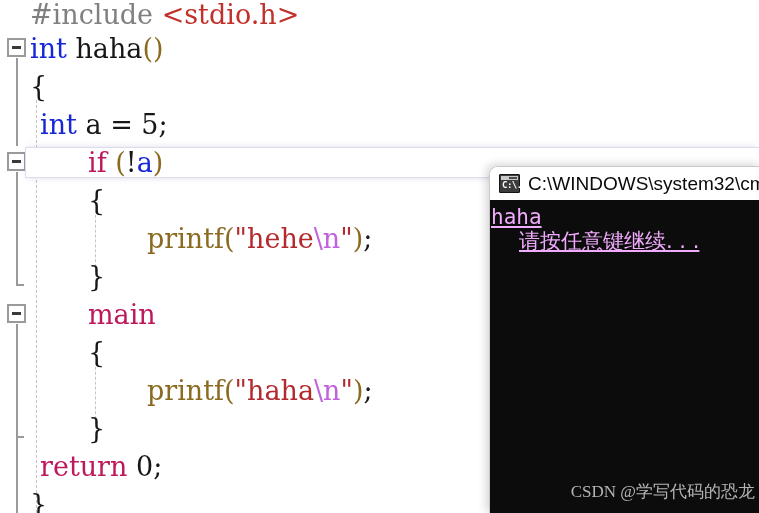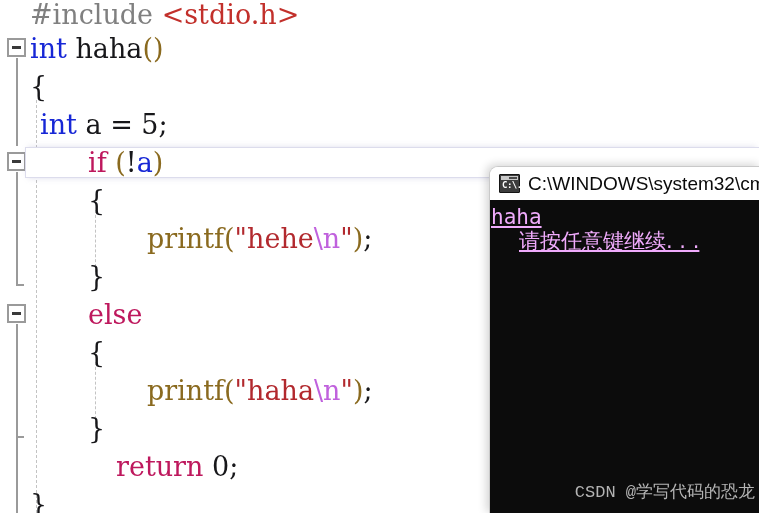--- a/index.html
+++ b/index.html
@@ -198,21 +198,21 @@
   }
   #console-output .cn-line {
     font-family: "DejaVu Sans", sans-serif;
     letter-spacing: 0px;
     margin-left: 28px;
   }
   #watermark {
     position: absolute;
     right: 6px;
     bottom: 12px;
-    font-family: Liberation Mono, monospace;
+    font-family: Liberation Serif, serif;
     font-size: 17px;
     color: #b4b4b4;
     white-space: nowrap;
   }
 </style>
 </head>
 <body>
 
 <div id="screen">
 
@@ -240,25 +240,25 @@
 
     <div id="code-lines">
         <div class="code-line" style="top: -4px; padding-left: 30px;"><span class="tok-pre">#include </span><span class="tok-inc">&lt;stdio.h&gt;</span></div>
         <div class="code-line" style="top: 30px; padding-left: 30px;"><span class="tok-kw">int</span><span class="tok-plain"> haha</span><span class="tok-paren">()</span></div>
         <div class="code-line" style="top: 68px; padding-left: 30px;"><span class="tok-brace">{</span></div>
         <div class="code-line" style="top: 106px; padding-left: 40px;"><span class="tok-kw">int</span><span class="tok-plain"> a = </span><span class="tok-plain">5;</span></div>
         <div class="code-line" style="top: 144px; padding-left: 88px;"><span class="tok-ctrl">if</span><span class="tok-plain"> </span><span class="tok-paren">(</span><span class="tok-plain">!</span><span class="tok-kw">a</span><span class="tok-paren">)</span></div>
         <div class="code-line" style="top: 182px; padding-left: 88px;"><span class="tok-brace">{</span></div>
         <div class="code-line" style="top: 220px; padding-left: 147px;"><span class="tok-fn">printf</span><span class="tok-paren">(</span><span class="tok-str">"hehe</span><span class="tok-esc">\n</span><span class="tok-str">"</span><span class="tok-paren">)</span><span class="tok-plain">;</span></div>
         <div class="code-line" style="top: 258px; padding-left: 88px;"><span class="tok-brace">}</span></div>
-        <div class="code-line" style="top: 296px; padding-left: 88px;"><span class="tok-ctrl">else</span></div>
+        <div class="code-line" style="top: 296px; padding-left: 88px;"><span class="tok-ctrl">main</span></div>
         <div class="code-line" style="top: 334px; padding-left: 88px;"><span class="tok-brace">{</span></div>
         <div class="code-line" style="top: 372px; padding-left: 147px;"><span class="tok-fn">printf</span><span class="tok-paren">(</span><span class="tok-str">"haha</span><span class="tok-esc">\n</span><span class="tok-str">"</span><span class="tok-paren">)</span><span class="tok-plain">;</span></div>
         <div class="code-line" style="top: 410px; padding-left: 88px;"><span class="tok-brace">}</span></div>
-        <div class="code-line" style="top: 448px; padding-left: 116px;"><span class="tok-ctrl">return</span><span class="tok-plain"> 0;</span></div>
+        <div class="code-line" style="top: 448px; padding-left: 40px;"><span class="tok-ctrl">return</span><span class="tok-plain"> 0;</span></div>
         <div class="code-line" style="top: 486px; padding-left: 30px;"><span class="tok-brace">}</span></div>
       </div>
   </div>
 
   <div id="console-window">
 
     <div id="console-titlebar">
       <span id="cmd-icon">
         <span class="bar"></span>
         <span class="prompt">C:\.</span>

